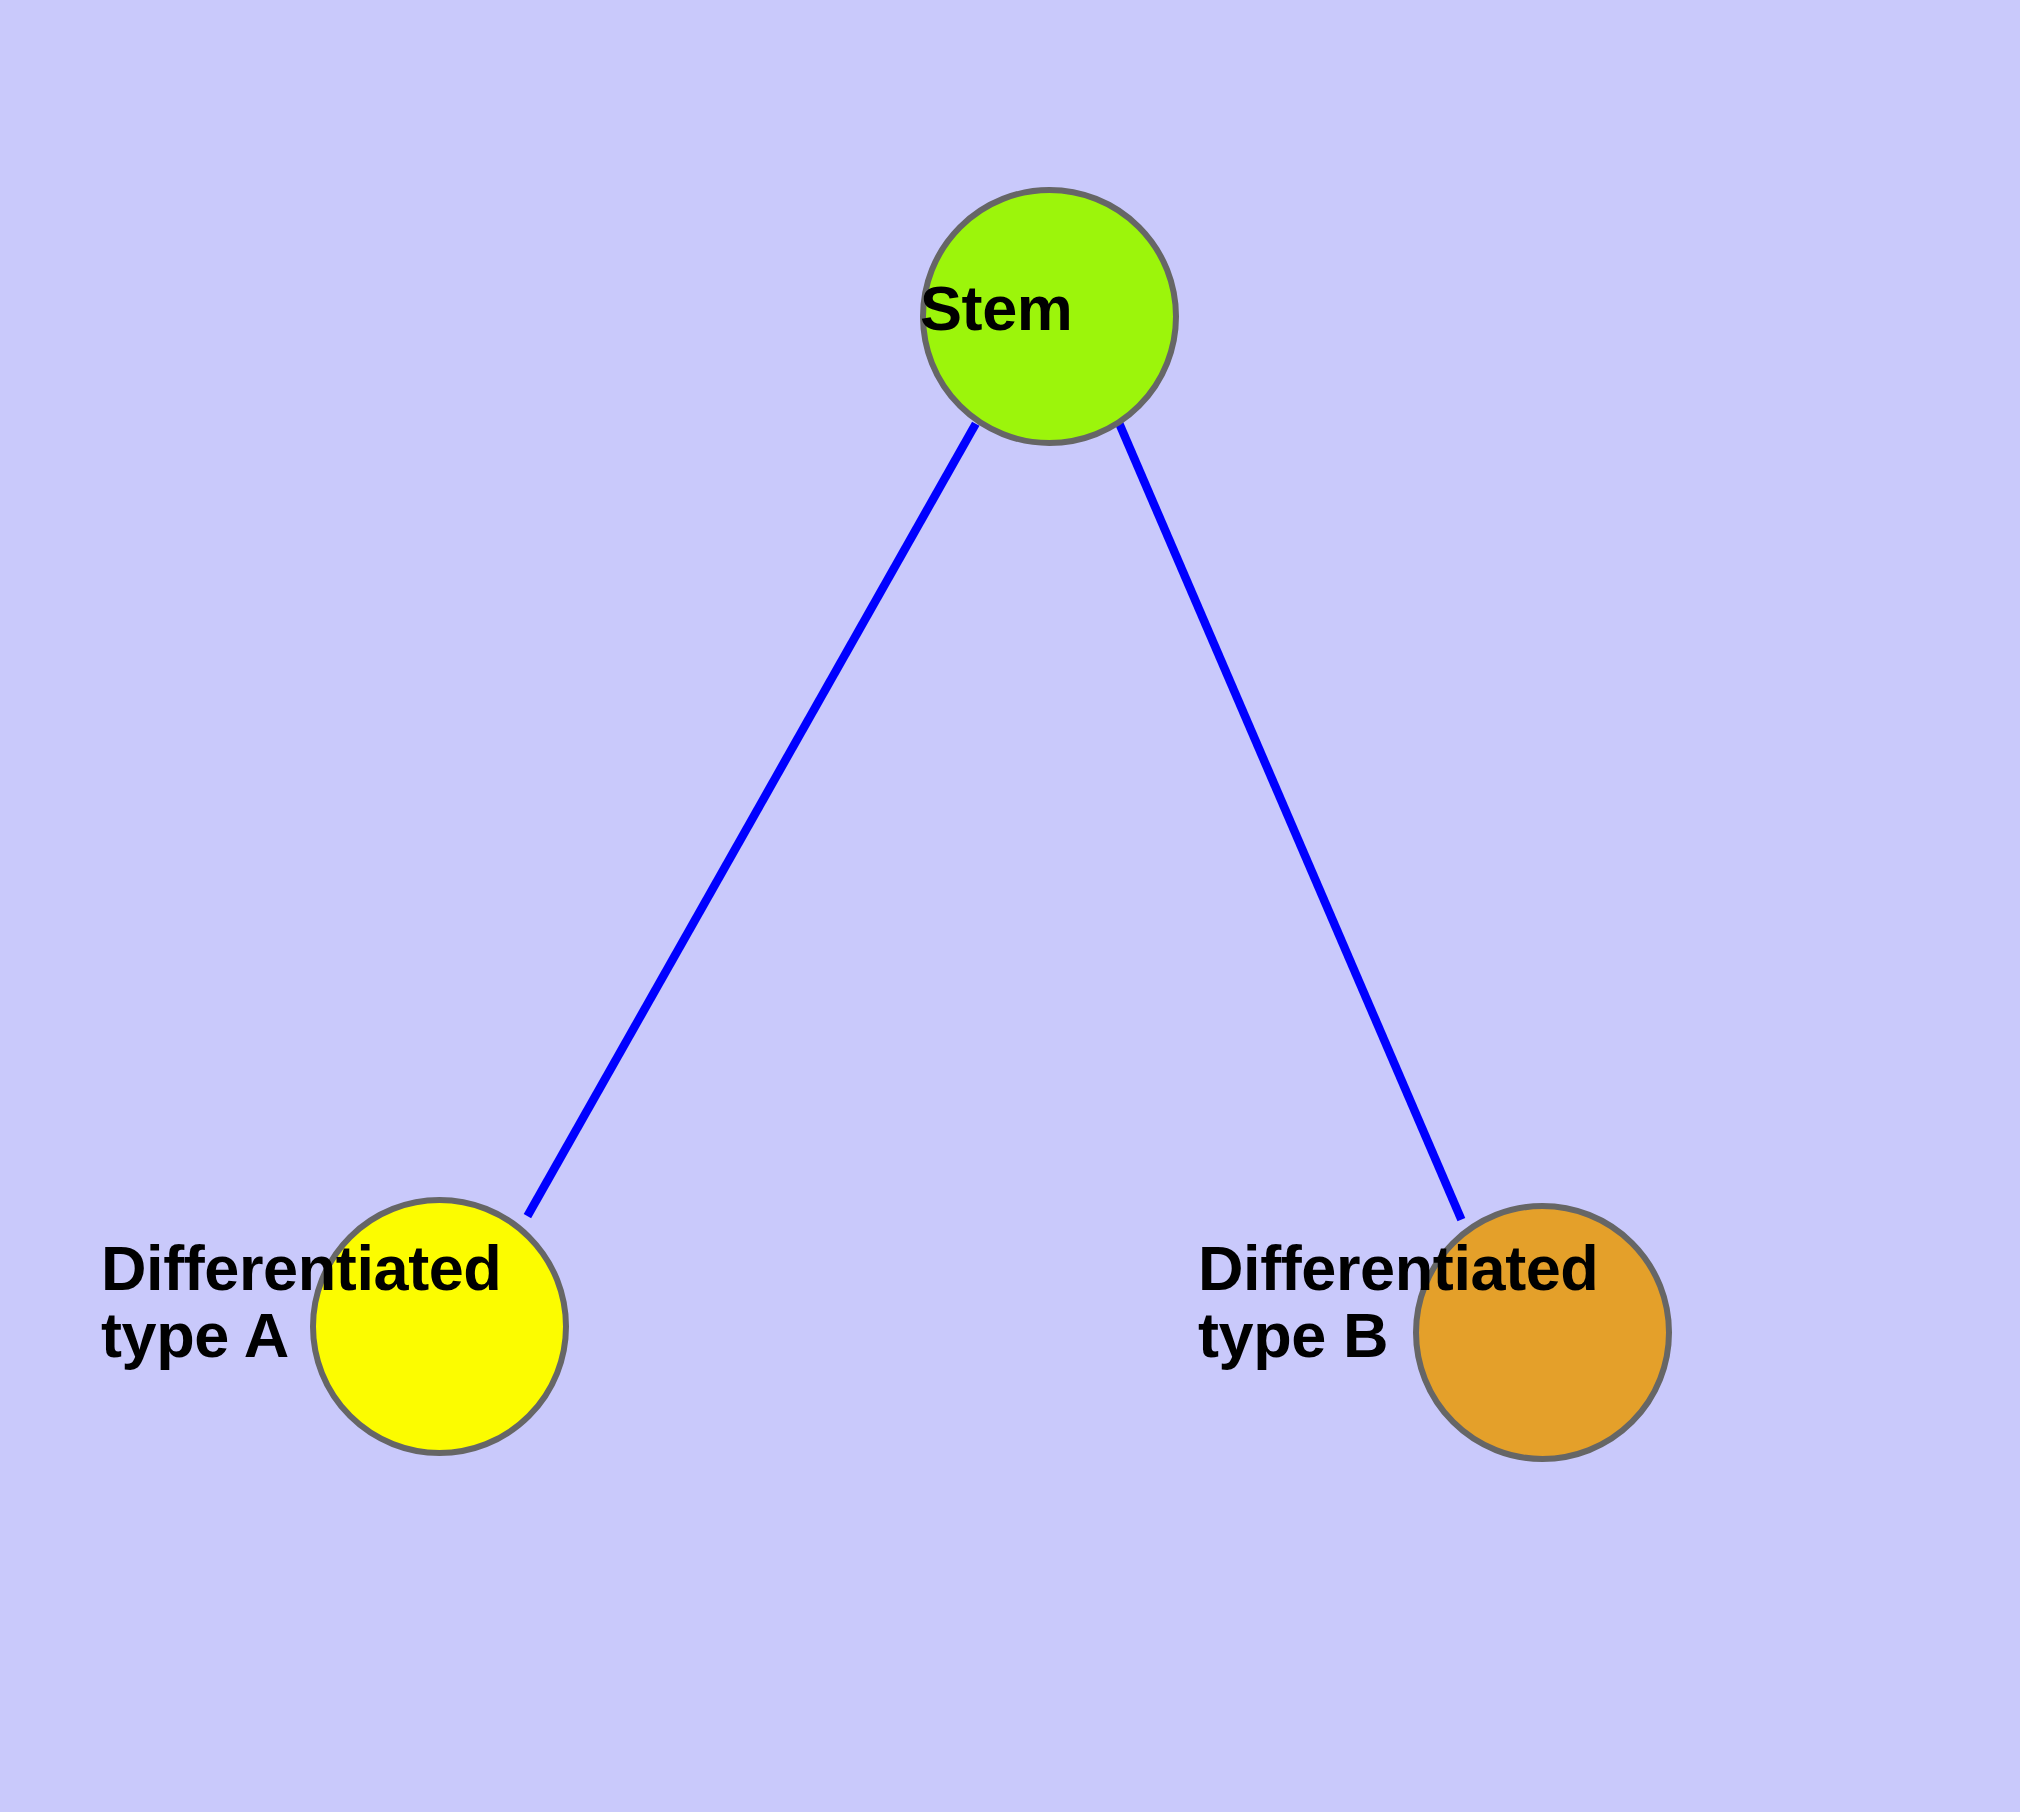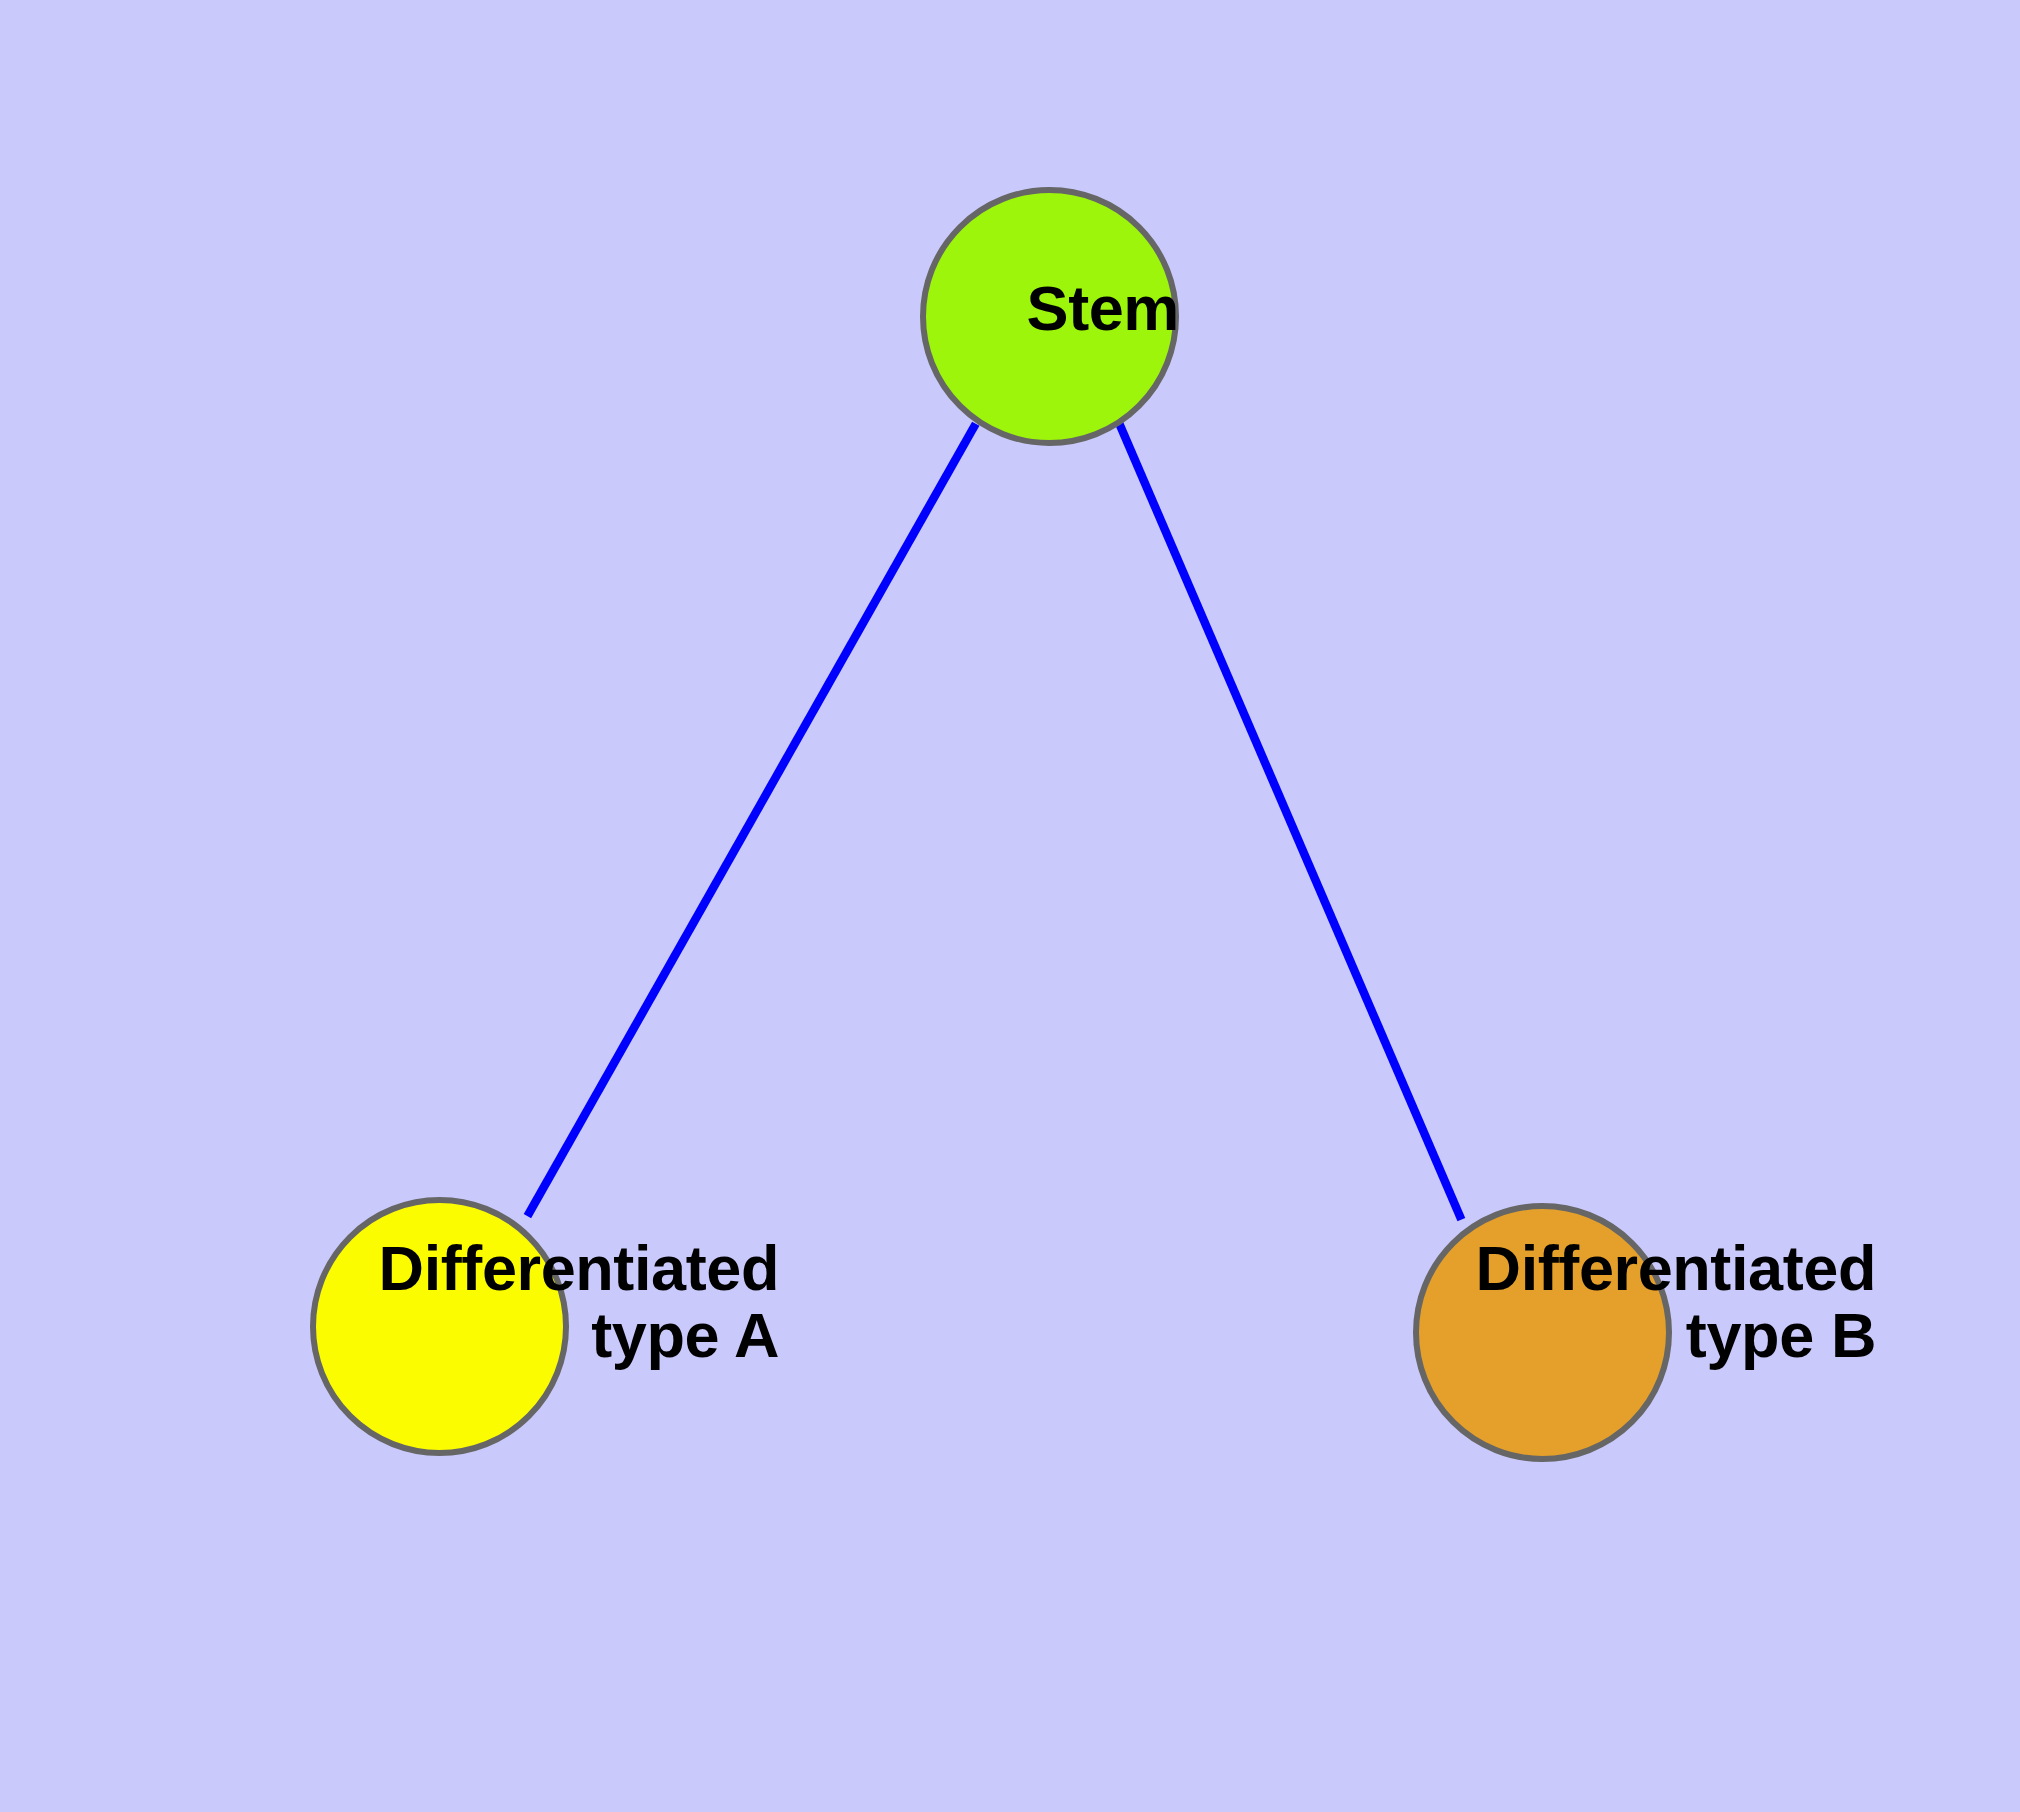--- a/index.html
+++ b/index.html
@@ -37,21 +37,21 @@
     border-radius: 50%;
     box-sizing: border-box;
     z-index: 2;
   }
 
   .node-label {
     position: absolute;
     z-index: 3;
     color: #000000;
     font-weight: bold;
-    text-align: right;
+    text-align: left;
     line-height: 1.06;
     white-space: pre;
     pointer-events: none;
     letter-spacing: -0.4px;
   }
 
   
   #node-stem {
     left: 920px;
     top: 187px;

